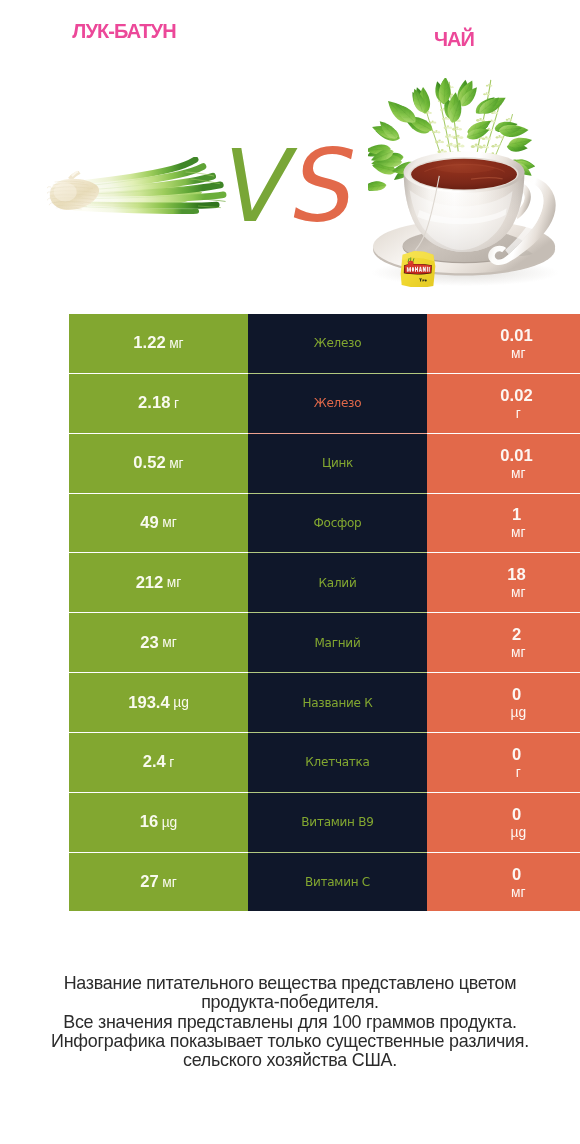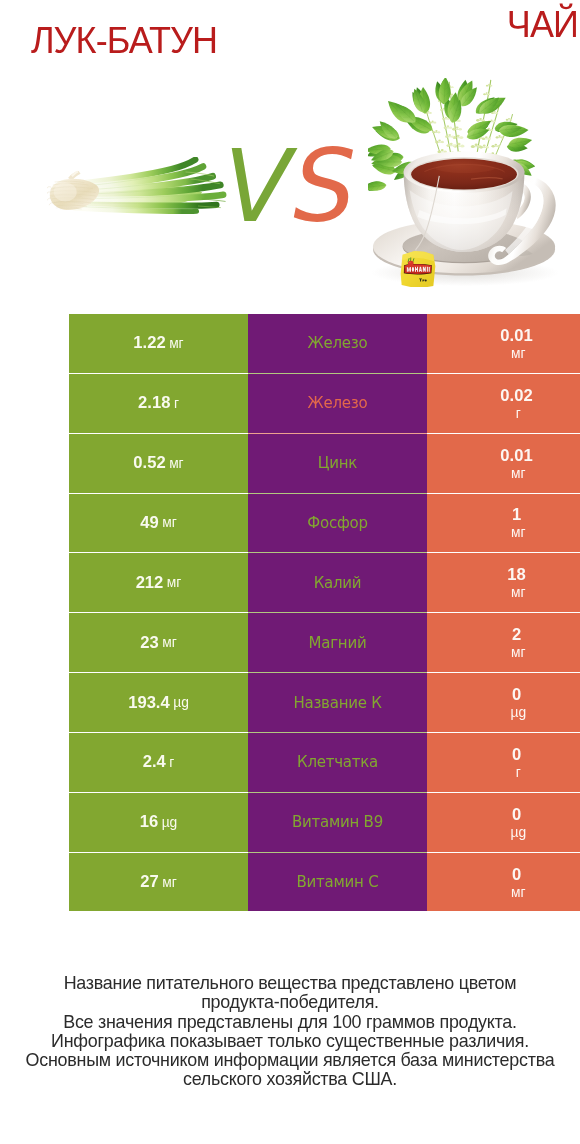--- a/index.html
+++ b/index.html
@@ -1,35 +1,35 @@
 <!DOCTYPE html>
 <html><head>
 <meta charset="utf-8">
 <style>
   html,body{margin:0;padding:0;background:#fff;}
   body{width:580px;height:1144px;font-family:"Liberation Sans",sans-serif;overflow:hidden;}
   .page{position:relative;width:580px;height:1144px;background:#fff;}
 
-  .title{position:absolute;font-size:36px;color:#b91c1c;text-align:center;font-weight:400;letter-spacing:-0.9px;white-space:nowrap;}
+  .title{position:absolute;font-size:20px;color:#ec4899;text-align:center;font-weight:700;letter-spacing:-0.9px;white-space:nowrap;}
   #t-left{left:0;width:248px;top:20px;}
-  #t-right{left:330px;width:248px;top:4px;text-align:right;}
+  #t-right{left:330px;width:248px;top:28px;}
 
   .vs{position:absolute;left:224px;top:137px;font-family:"DejaVu Sans",sans-serif;font-size:99px;line-height:100px;font-weight:400;letter-spacing:1.5px;font-style:italic;}
   .vs .v{color:#79a637;}
   .vs .s{color:#e2694a;}
 
   #onion{position:absolute;left:47px;top:157px;transform:scale(0.958,1.0);transform-origin:0 0;}
   #tea{position:absolute;left:368px;top:78px;transform:scale(0.99,0.95);transform-origin:0 0;}
 
   #tbl{position:absolute;left:21px;top:314px;width:537px;height:598.5px;margin-left:48px;}
   .row{position:absolute;left:0;width:537px;}
   .cell{position:absolute;top:0;height:100%;display:flex;align-items:center;justify-content:center;}
   .cl{left:0;width:179px;background:#82a730;color:#f9faee;font-weight:bold;font-size:16.6px;}
   .cr{left:358px;width:179px;background:#e2694a;color:#fdf6f2;font-weight:bold;font-size:16.6px;flex-direction:column;}
-  .cm{left:179px;width:179px;background:#701a75;font-family:"DejaVu Sans",sans-serif;font-weight:normal;font-size:15px;letter-spacing:-0.25px;}
+  .cm{left:179px;width:179px;background:#0f172a;font-family:"DejaVu Sans",sans-serif;font-weight:normal;font-size:12px;letter-spacing:-0.25px;}
   .sep{position:absolute;left:179px;width:179px;height:1px;}
   .u{font-size:13.8px;font-weight:normal;padding-left:3.5px;}
 
   .foot{position:absolute;left:0;top:974px;width:580px;text-align:center;font-size:17.9px;color:#2b2b2b;letter-spacing:-0.25px;}
   .foot > div{height:19.25px;line-height:19.25px;}
 </style>
 </head>
 <body>
 
 <div class="page">
@@ -1020,16 +1020,15 @@
           <span class="u">мг</span>
         </div>
       </div>
     </div>
 
   <div class="foot" id="foot">
       <div>Название питательного вещества представлено цветом</div>
       <div>продукта-победителя.</div>
       <div>Все значения представлены для 100 граммов продукта.</div>
       <div>Инфографика показывает только существенные различия.</div>
-      <div>Основным источником информации является база министерства</div>
       <div>сельского хозяйства США.</div>
     </div>
 </div>
 
 </body></html>

